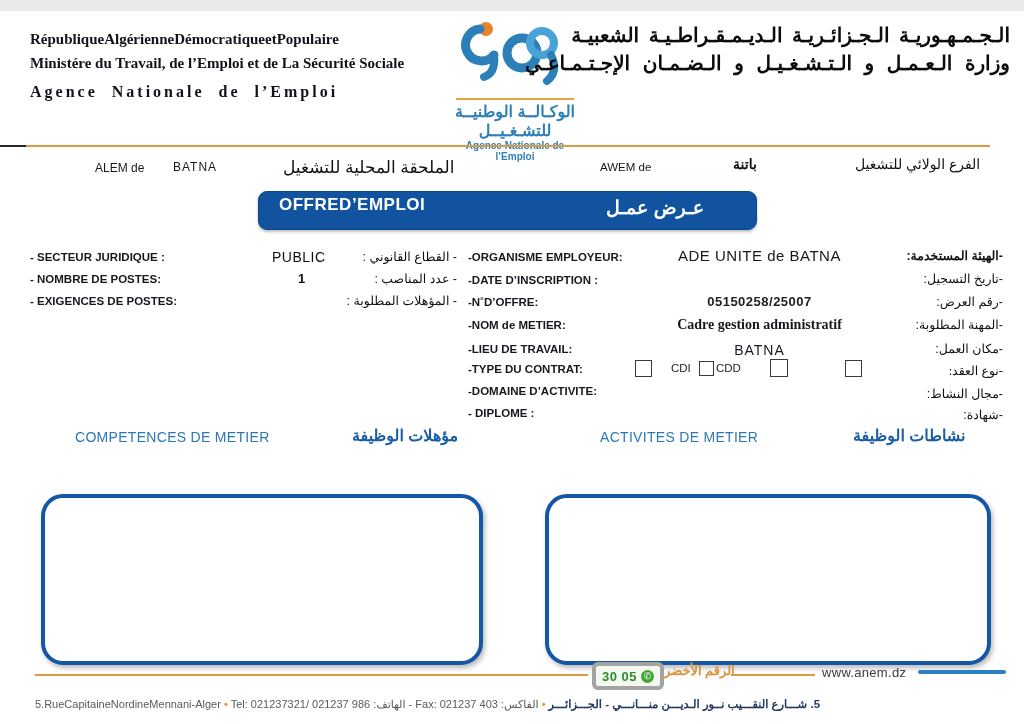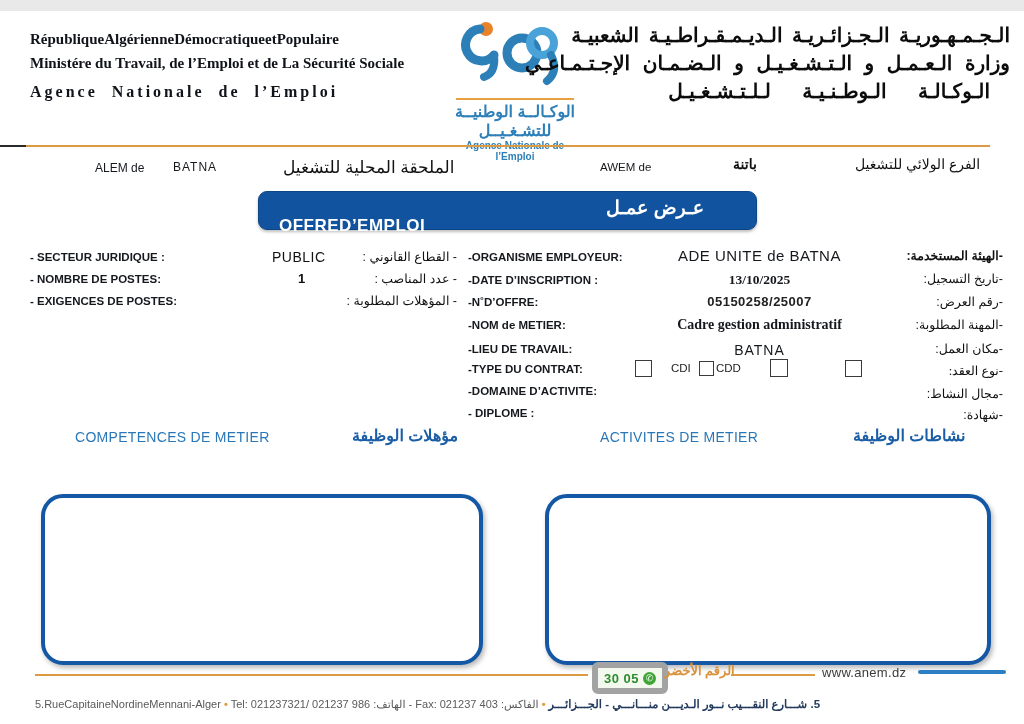--- a/index.html
+++ b/index.html
@@ -21,21 +21,21 @@
   .rule-black{position:absolute;left:0;top:134px;width:26px;height:2px;background:#2a2a2a;}
   .rule-orange{position:absolute;left:26px;top:134px;width:964px;height:2px;background:#dc9a45;}
 
   
   .branch{font-size:12px;color:#15181d;}
   .branch-ar{direction:rtl;font-size:17px;color:#111;}
 
   
   .titlebar{position:absolute;left:258px;top:180px;width:497px;height:37px;background:#11539e;
             border-radius:9px;border:1px solid #0d4687;box-shadow:0 2px 3px rgba(0,0,0,.25);}
-  .title-fr{position:absolute;left:20px;top:24px;color:#fff;font-weight:bold;font-size:17px;letter-spacing:.5px;}
+  .title-fr{position:absolute;left:20px;top:3px;color:#fff;font-weight:bold;font-size:17px;letter-spacing:.5px;}
   .title-ar{position:absolute;right:52px;top:4px;color:#fff;font-weight:bold;font-size:19px;direction:rtl;}
 
   
   .flabel{font-weight:bold;font-size:11.5px;color:#15181d;}
   .far{direction:rtl;font-size:12.5px;color:#111;}
   .fval{font-size:14px;color:#111;}
   .fval-center{position:absolute;left:617px;width:285px;text-align:center;white-space:nowrap;}
   .serifbold{font-family:"Liberation Serif",serif;font-weight:bold;}
   .cb{position:absolute;border:1.5px solid #3a3a3a;background:#fff;display:inline-block;}
   .cb-label{font-size:11.5px;color:#222;}
@@ -44,21 +44,21 @@
   .sec-fr{font-size:14px;color:#2a77b8;letter-spacing:.3px;}
   .sec-ar{font-size:16px;font-weight:bold;color:#1b5ea6;direction:rtl;}
 
   
   .bigbox{position:absolute;top:483px;height:163px;border:4px solid #1458a5;border-radius:22px;
           background:#fff;box-shadow:2px 3px 5px rgba(0,0,0,.28);}
 
   
   .orange-seg{position:absolute;height:2px;background:#dc9a45;}
   .blue-seg{position:absolute;height:4px;background:#2b7fc2;border-radius:2px;}
-  .green-badge{position:absolute;left:592px;top:651px;height:20px;padding:0 6px;border:6px solid #a3a3a3;
+  .green-badge{position:absolute;left:592px;top:651px;height:20px;padding:0 6px;border:4px solid #a3a3a3;
                border-radius:6px;background:#f3f9ef;display:flex;align-items:center;gap:4px;}
   .green-num{font-weight:bold;font-size:13px;color:#2e8b2e;letter-spacing:.5px;}
   .phone-dot{width:13px;height:13px;border-radius:50%;background:#3fa535;color:#fff;font-size:9px;
              line-height:13px;text-align:center;display:inline-block;}
   .green-label{font-size:13px;color:#d9913a;font-weight:bold;direction:rtl;}
   .website{font-size:13px;color:#3b3b3b;letter-spacing:.3px;}
   .footer-line{position:absolute;left:35px;top:686px;width:960px;font-size:11px;color:#5a5a5a;white-space:nowrap;}
   .footer-bullet{color:#e09a3c;font-weight:bold;}
   .footer-ar{direction:rtl;unicode-bidi:isolate;font-weight:bold;color:#233a5e;font-size:11.5px;}
 </style>
@@ -80,21 +80,20 @@
       <circle cx="86" cy="28" r="12" fill="none" stroke="#4aa3d8" stroke-width="8"></circle>
       <path d="M95 40 q8 16 -4 26" fill="none" stroke="#2d7fb8" stroke-width="8" stroke-linecap="round"></path>
     </svg>
     <div class="logo-divider"></div>
     <div class="logo-cap-ar">الوكـالــة الوطنيــة للتشـغـيــل</div>
     <div class="logo-cap-fr">Agence Nationale de l’Emploi</div>
   </div>
 
   <div class="abs hr-ar" style="right:14px;top:12px;word-spacing:4px;">الـجـمـهـوريـة الـجـزائـريـة الـديـمـقـراطـيـة الشعبيـة</div>
   <div class="abs hr-ar" style="right:14px;top:40px;word-spacing:7px;">وزارة الـعـمـل و الـتـشـغـيـل و الـضـمـان الإجـتـمـاعـي</div>
-  <div class="abs hr-ar" style="right:34px;top:68px;word-spacing:26px;">الـوكـالـة الـوطـنـيـة لـلـتـشـغـيـل</div>
 
   <div class="rule-black"></div>
   <div class="rule-orange"></div>
 
   <div class="abs branch" style="left:95px;top:150px;font-size:12px;">ALEM de</div>
   <div class="abs branch" style="left:173px;top:149px;letter-spacing:1px;">BATNA</div>
   <div class="abs branch-ar" style="left:283px;top:146px;">الملحقة المحلية للتشغيل</div>
   <div class="abs branch" style="left:600px;top:150px;font-size:11.5px;">AWEM de</div>
   <div class="abs branch-ar" style="left:733px;top:145px;font-weight:bold;font-size:14px;">باتنة</div>
   <div class="abs branch-ar" style="left:855px;top:145px;font-size:14px;">الفرع الولائي للتشغيل</div>
@@ -118,21 +117,20 @@
   <div class="abs flabel" style="left:468px;top:240px;">-ORGANISME EMPLOYEUR:</div>
   <div class="abs flabel" style="left:468px;top:263px;">-DATE D’INSCRIPTION :</div>
   <div class="abs flabel" style="left:468px;top:285px;">-N˚D’OFFRE:</div>
   <div class="abs flabel" style="left:468px;top:308px;">-NOM de METIER:</div>
   <div class="abs flabel" style="left:468px;top:332px;">-LIEU DE TRAVAIL:</div>
   <div class="abs flabel" style="left:468px;top:352px;">-TYPE DU CONTRAT:</div>
   <div class="abs flabel" style="left:468px;top:374px;">-DOMAINE D’ACTIVITE:</div>
   <div class="abs flabel" style="left:468px;top:396px;">- DIPLOME :</div>
 
   <div class="fval-center" style="top:236px;font-size:15px;letter-spacing:.5px;">ADE UNITE de BATNA</div>
-  <div class="fval-center serifbold" style="top:261px;font-size:13.5px;">13/10/2025</div>
   <div class="fval-center" style="top:283px;font-size:13px;font-weight:bold;color:#222;letter-spacing:.5px;">05150258/25007</div>
   <div class="fval-center serifbold" style="top:306px;font-size:14px;">Cadre gestion administratif</div>
   <div class="fval-center" style="top:331px;font-size:14px;letter-spacing:1px;">BATNA</div>
 
   <span class="cb" style="left:635px;top:349px;width:15px;height:15px;"></span>
   <span class="abs cb-label" style="left:671px;top:351px;">CDI</span>
   <span class="cb" style="left:699px;top:350px;width:13px;height:13px;"></span>
   <span class="abs cb-label" style="left:716px;top:351px;">CDD</span>
   <span class="cb" style="left:770px;top:348px;width:16px;height:16px;"></span>
   <span class="cb" style="left:845px;top:349px;width:15px;height:15px;"></span>

